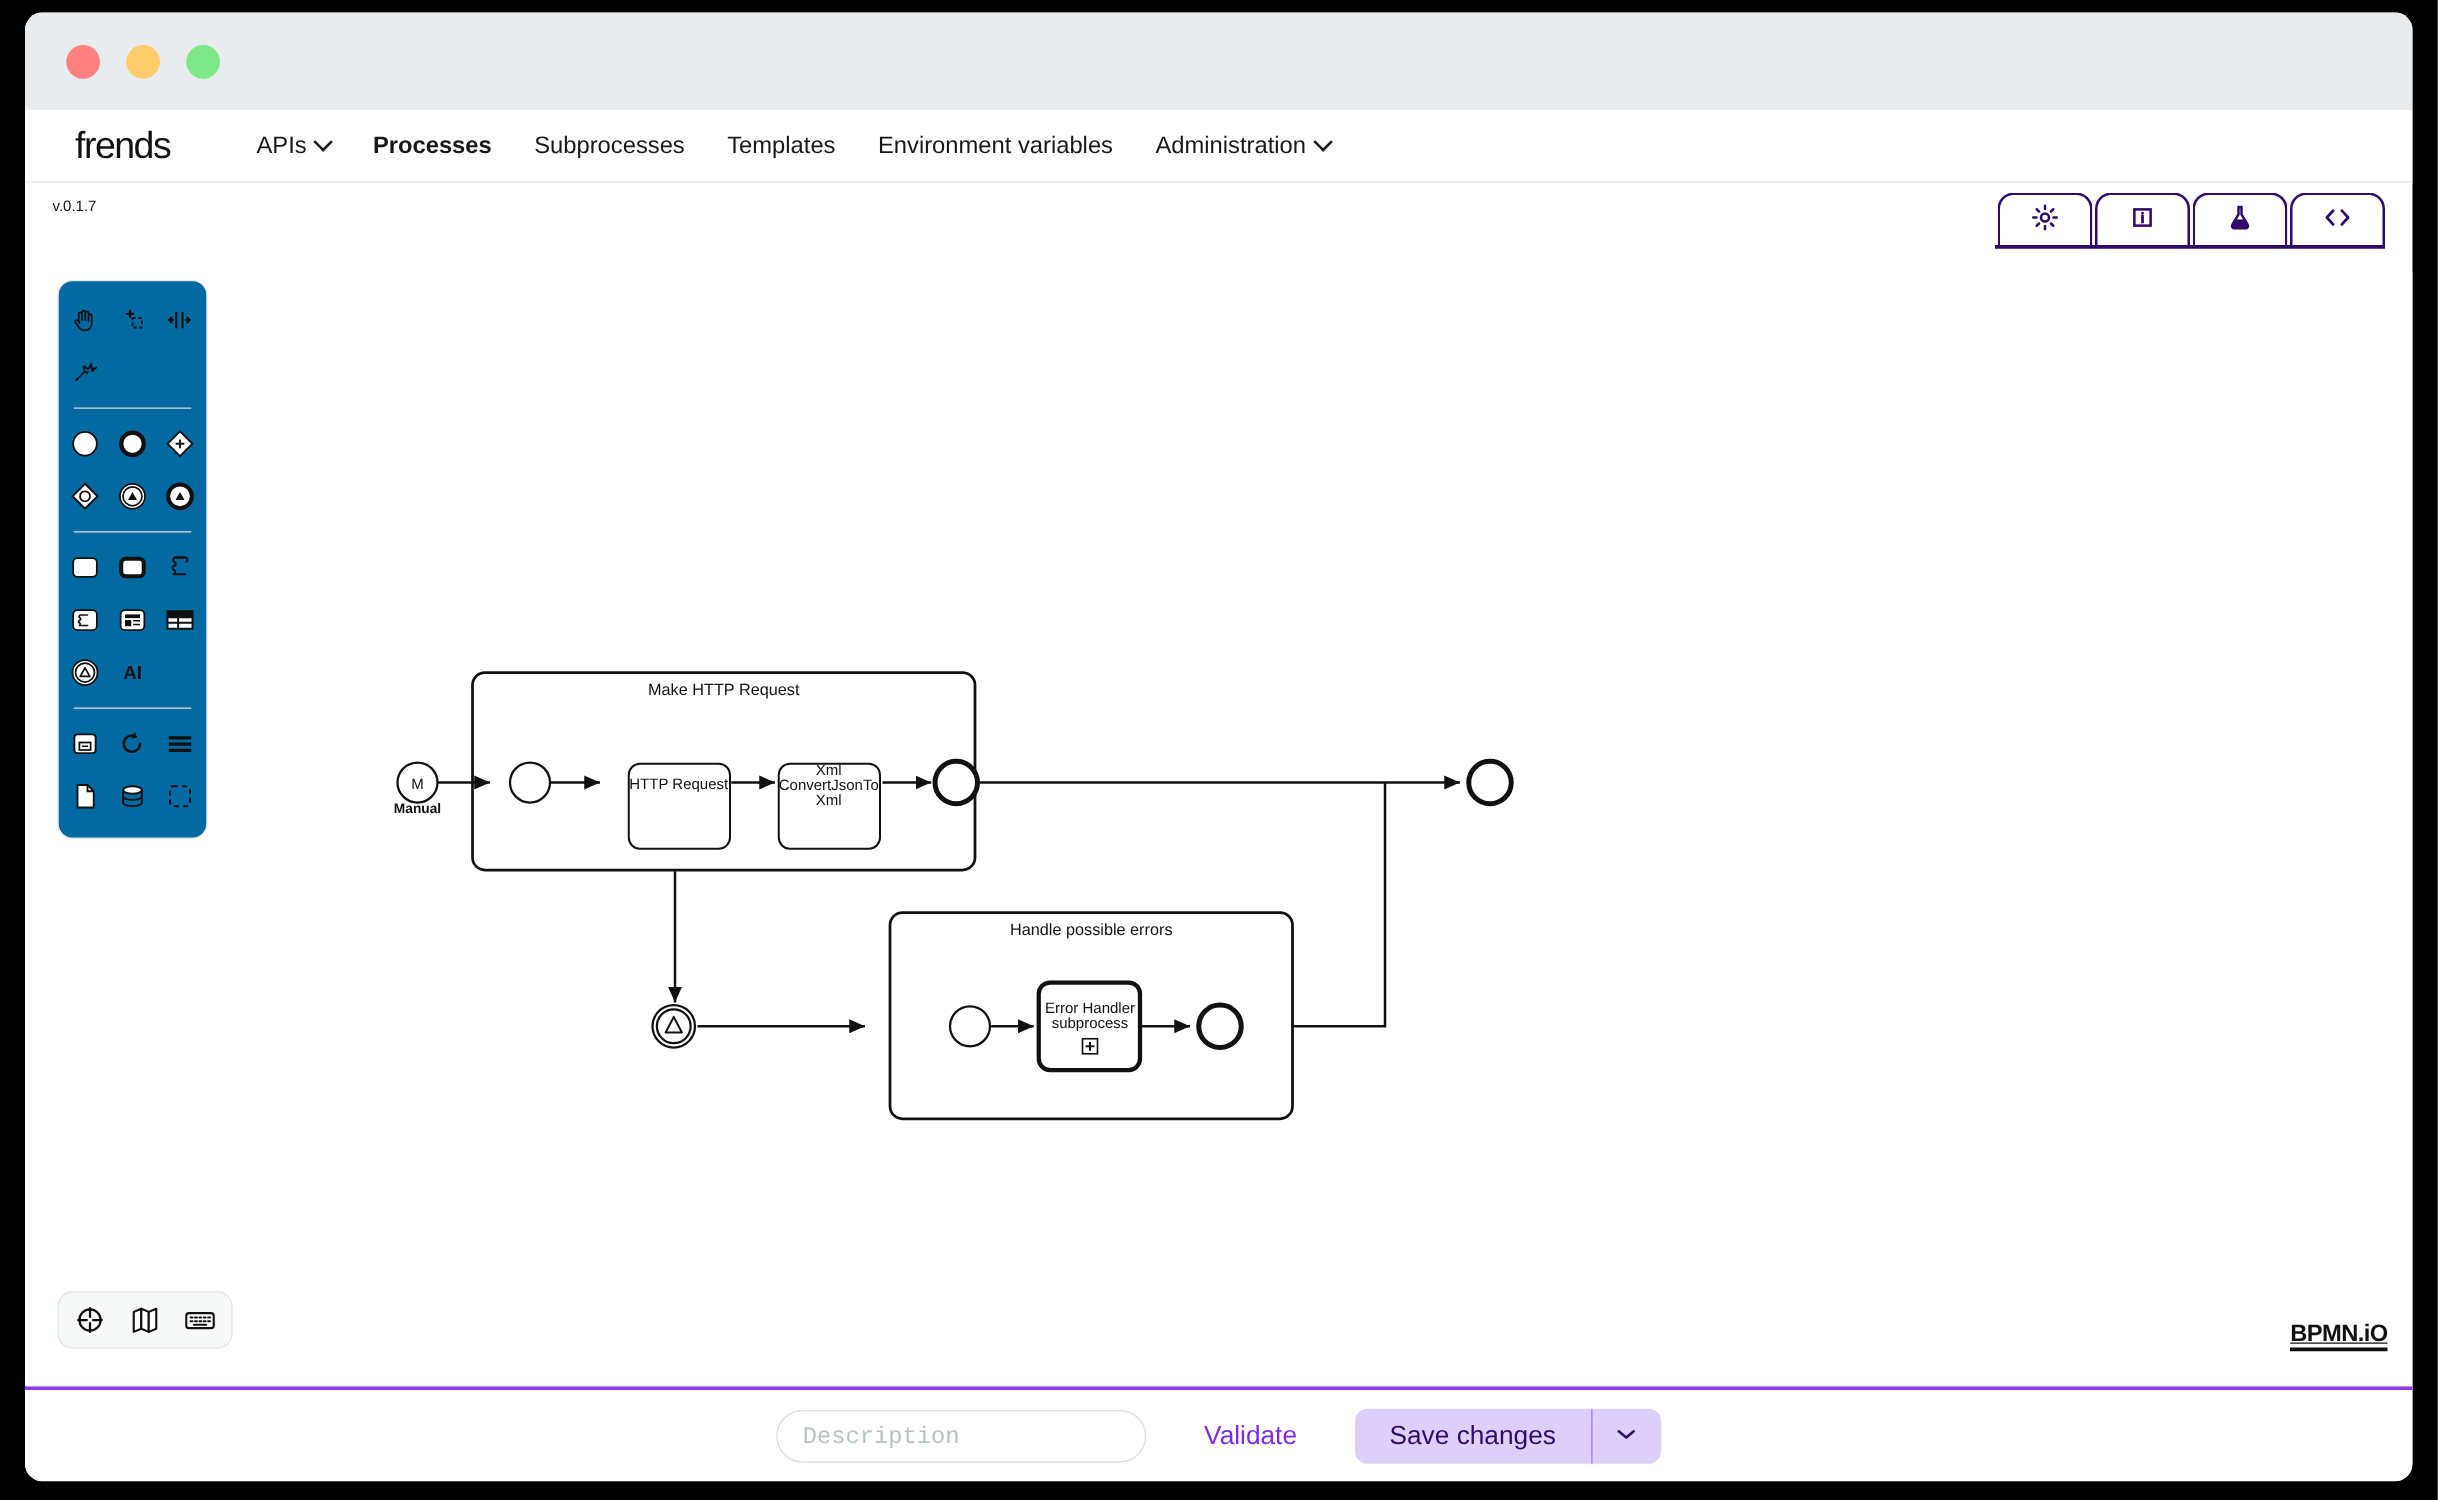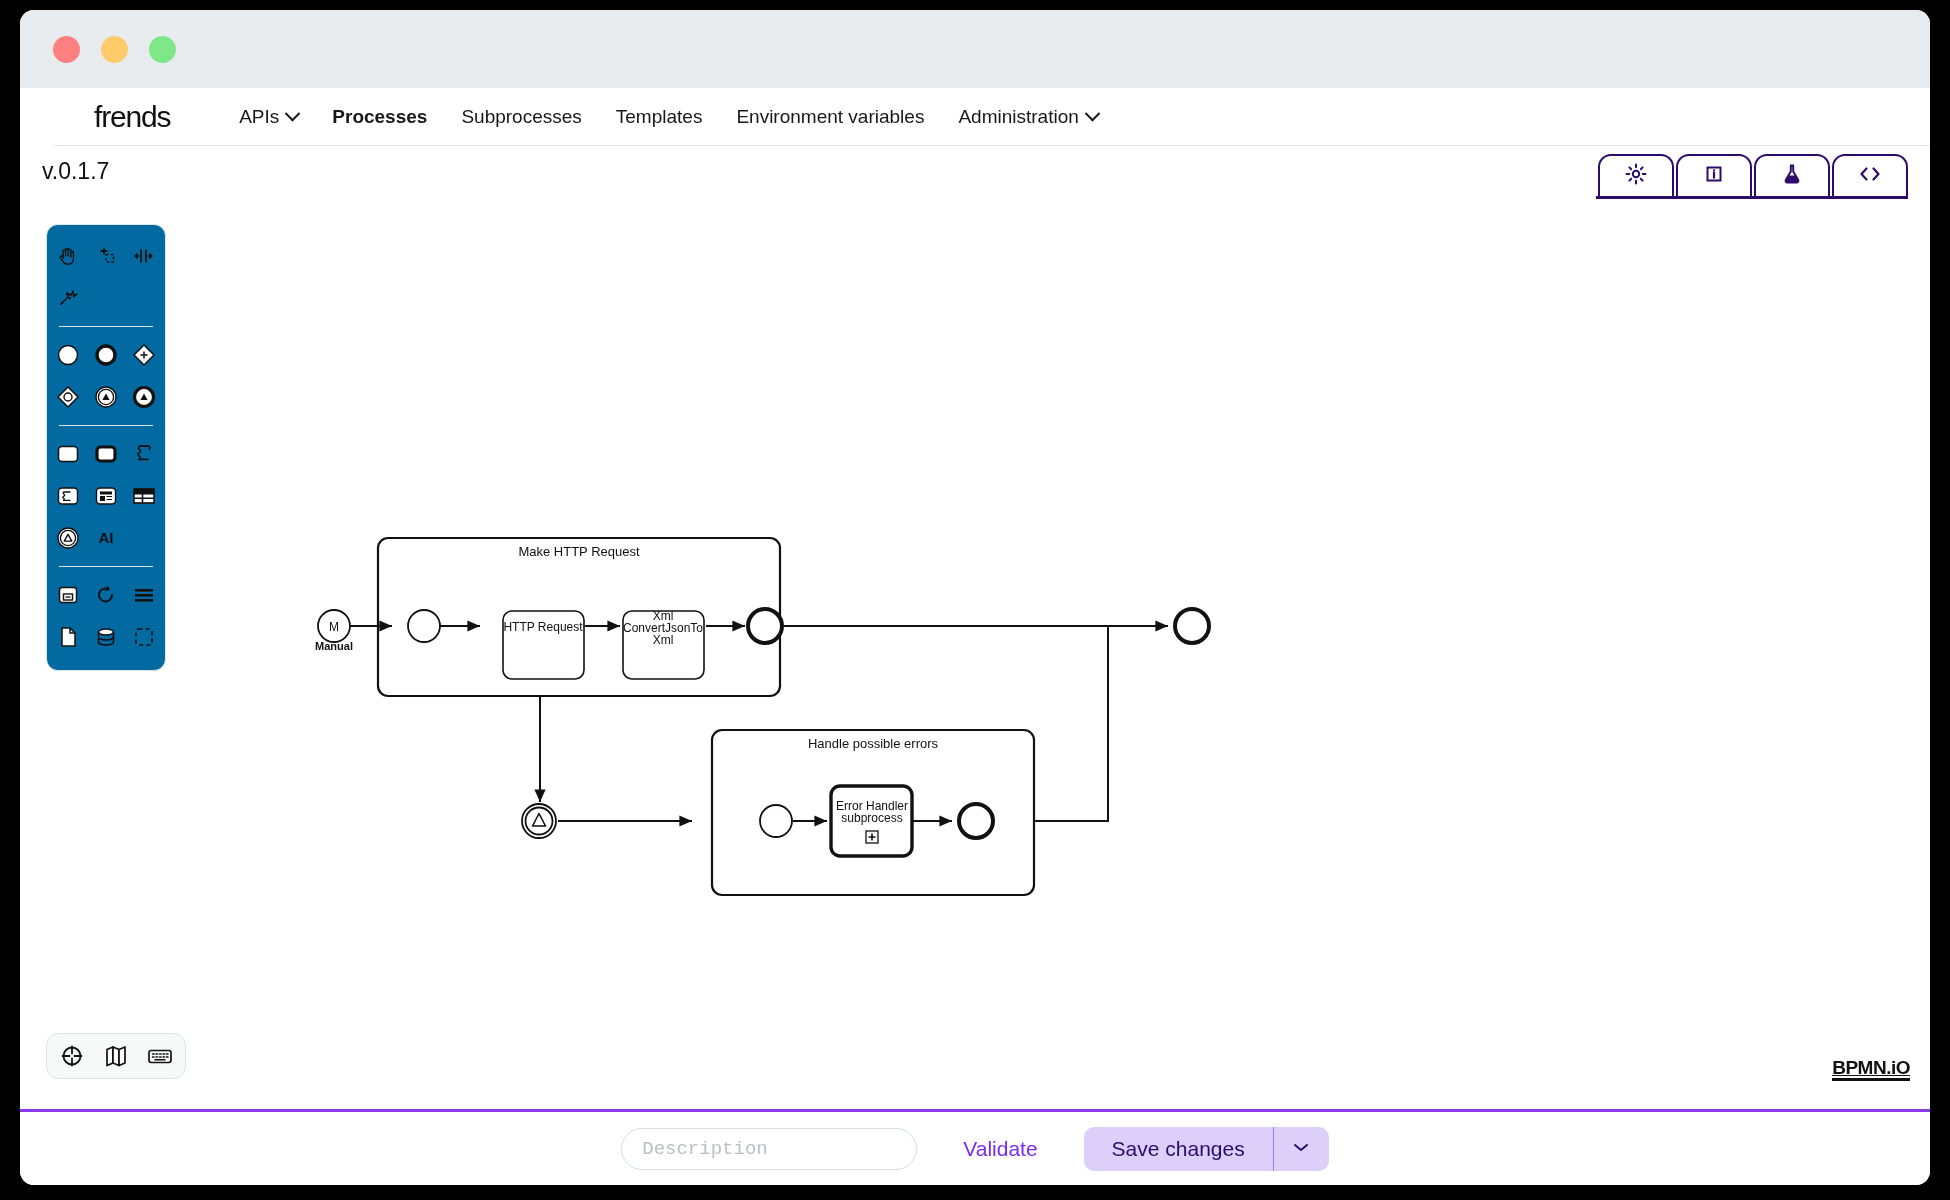--- a/index.html
+++ b/index.html
@@ -36,21 +36,20 @@
 
   
   .topnav {
     height: 58px;
     background: #fff;
     border-bottom: 1px solid #E3E6EA;
     display: flex;
     align-items: center;
     padding: 0 28px 0 40px;
     flex: 0 0 auto;
-    margin-left: 34px;
   }
   .brand {
     font-size: 30px;
     letter-spacing: -1.2px;
     color: #111;
     margin-right: 52px;
     font-weight: 400;
   }
   .navitems { display: flex; align-items: center; gap: 0; }
   .navitem {
@@ -77,21 +76,21 @@
   
   .pagehead {
     position: relative;
     padding: 10px 0 0 22px;
     flex: 0 0 auto;
     height: 72px;
   }
   .crumb { font-size: 18px; color: #111; }
   .titlerow { display: flex; align-items: baseline; gap: 12px; margin-top: 2px; }
   .ptitle { font-size: 34px; font-weight: 400; letter-spacing: -0.8px; color: #111; }
-  .pver { font-size: 23px; color: #111; }
+  .pver { font-size: 12px; color: #111; }
 
   .tabbtns {
     position: absolute;
     right: 22px; top: 8px;
     display: flex; gap: 2px;
     align-items: flex-end;
   }
   .tabbtn {
     width: 76px; height: 42px;
     border: 2.5px solid #2E0B6B;

